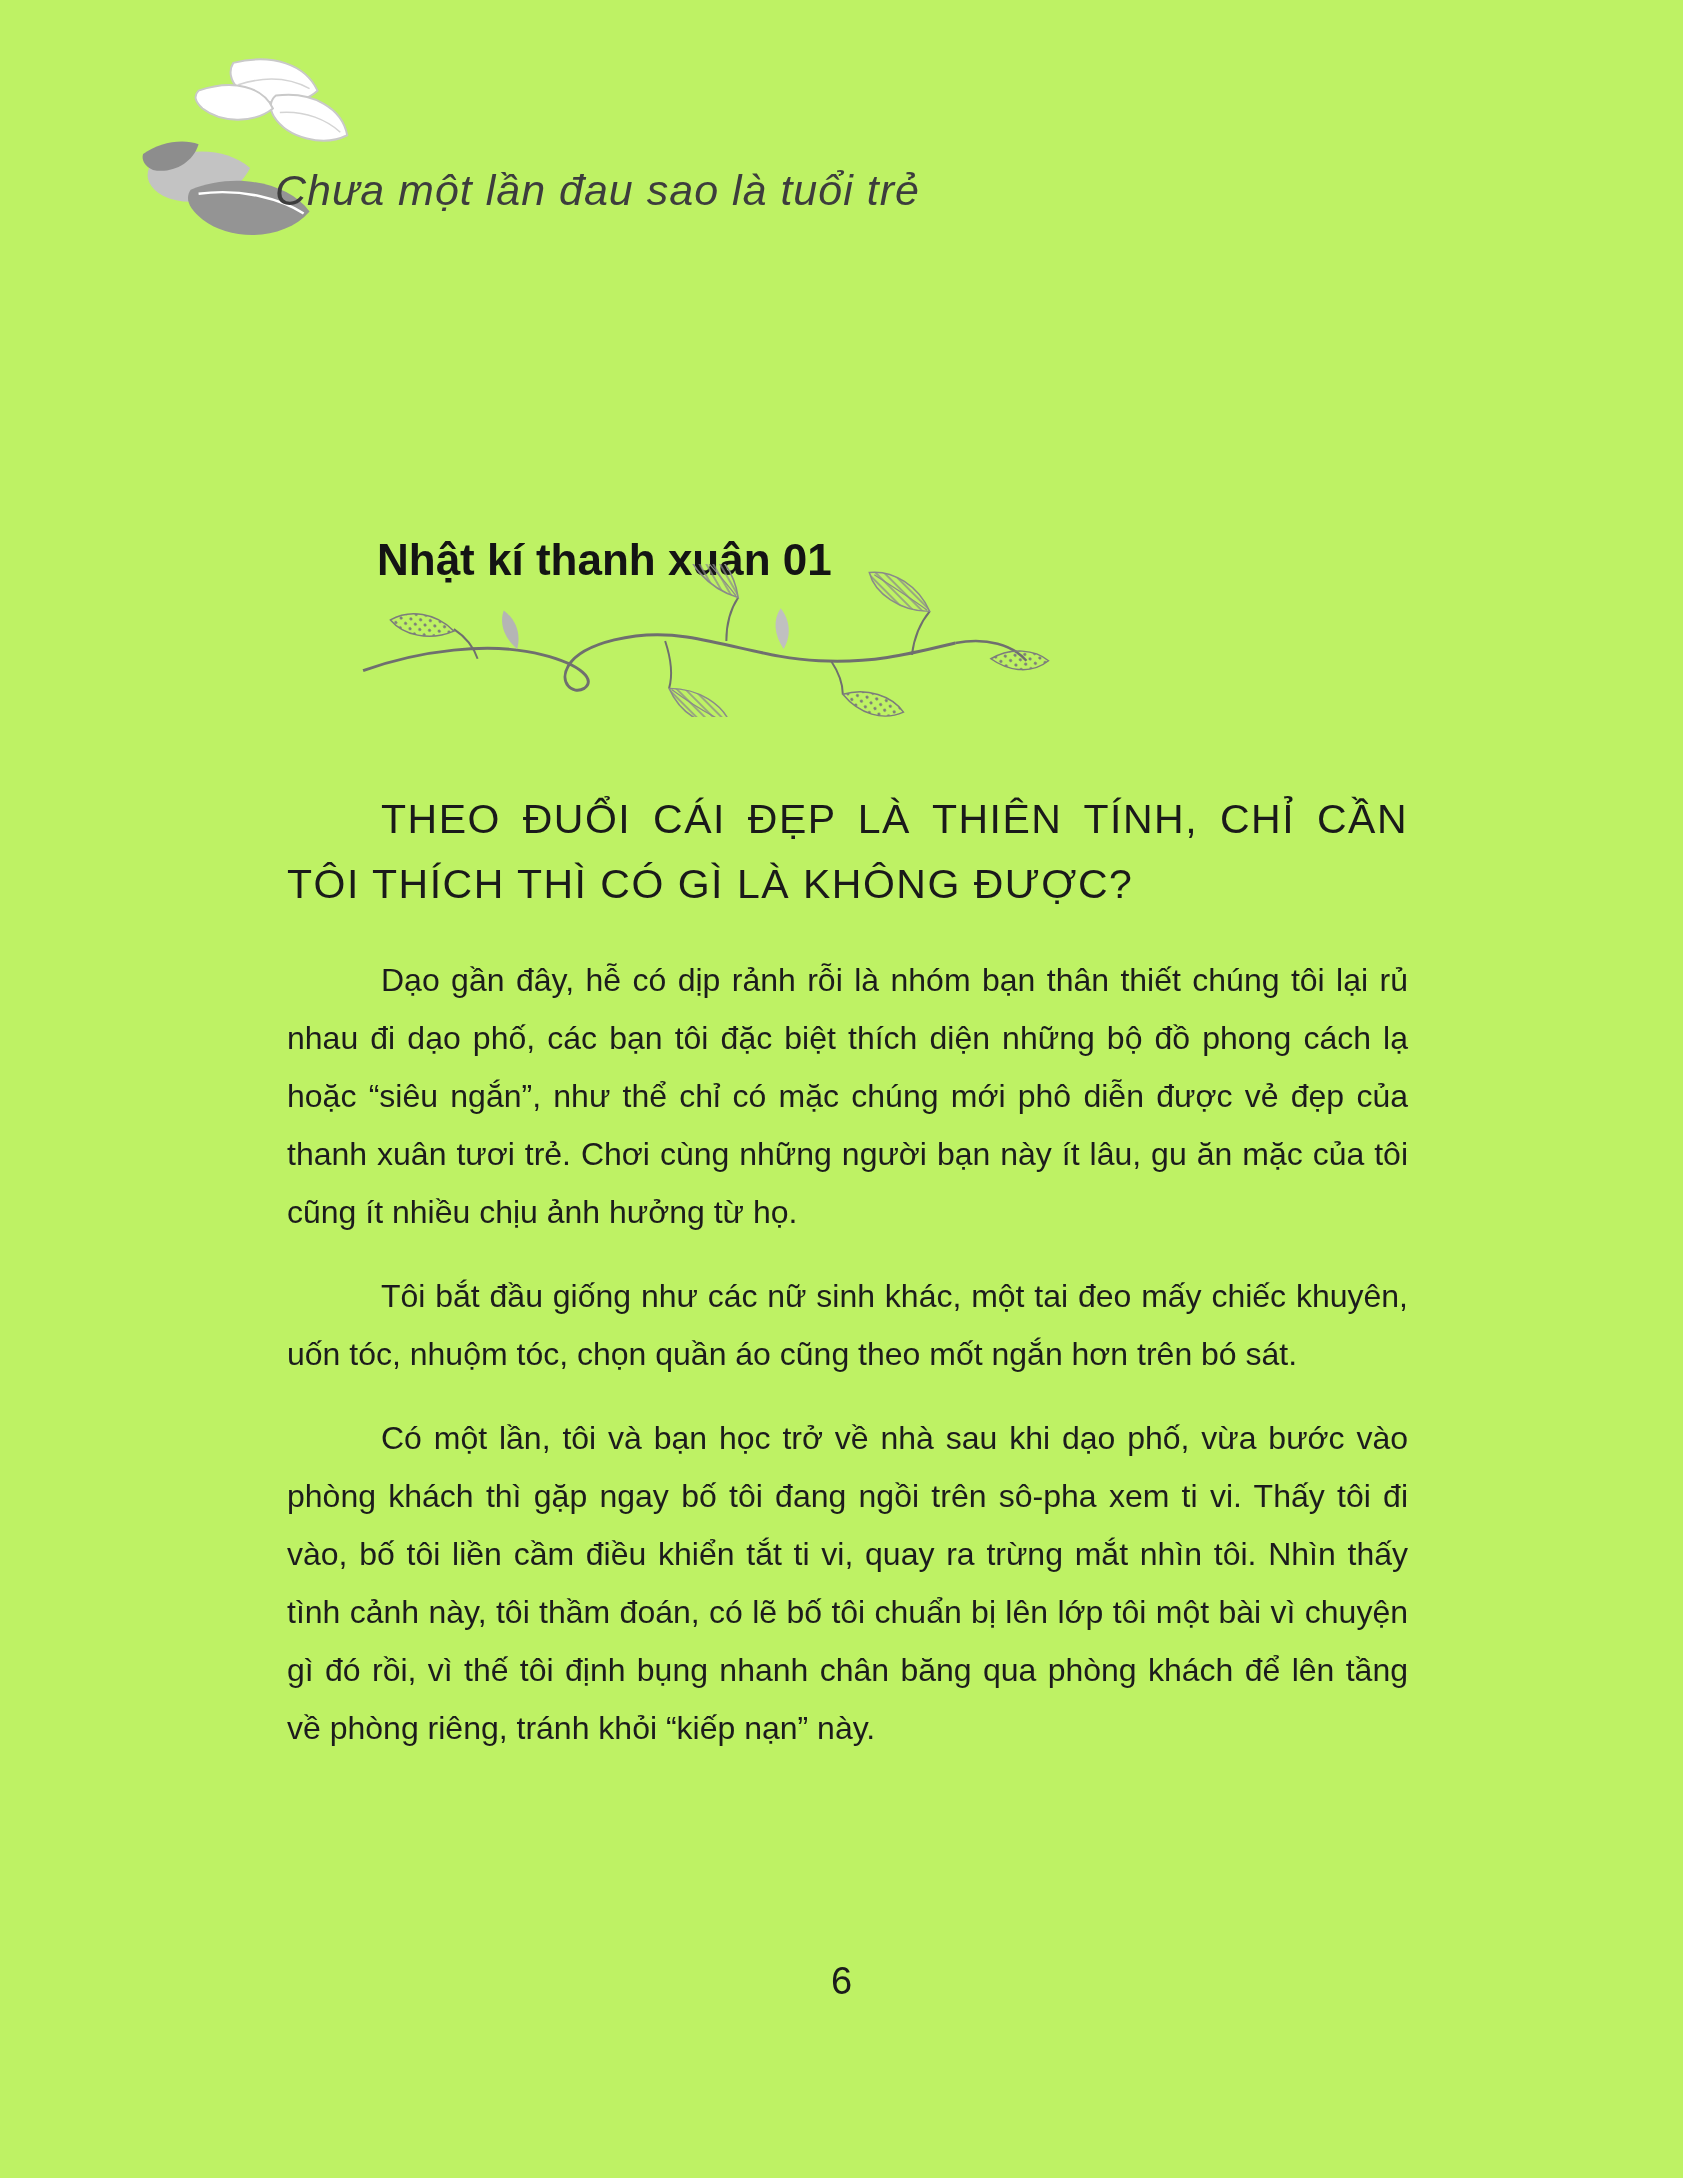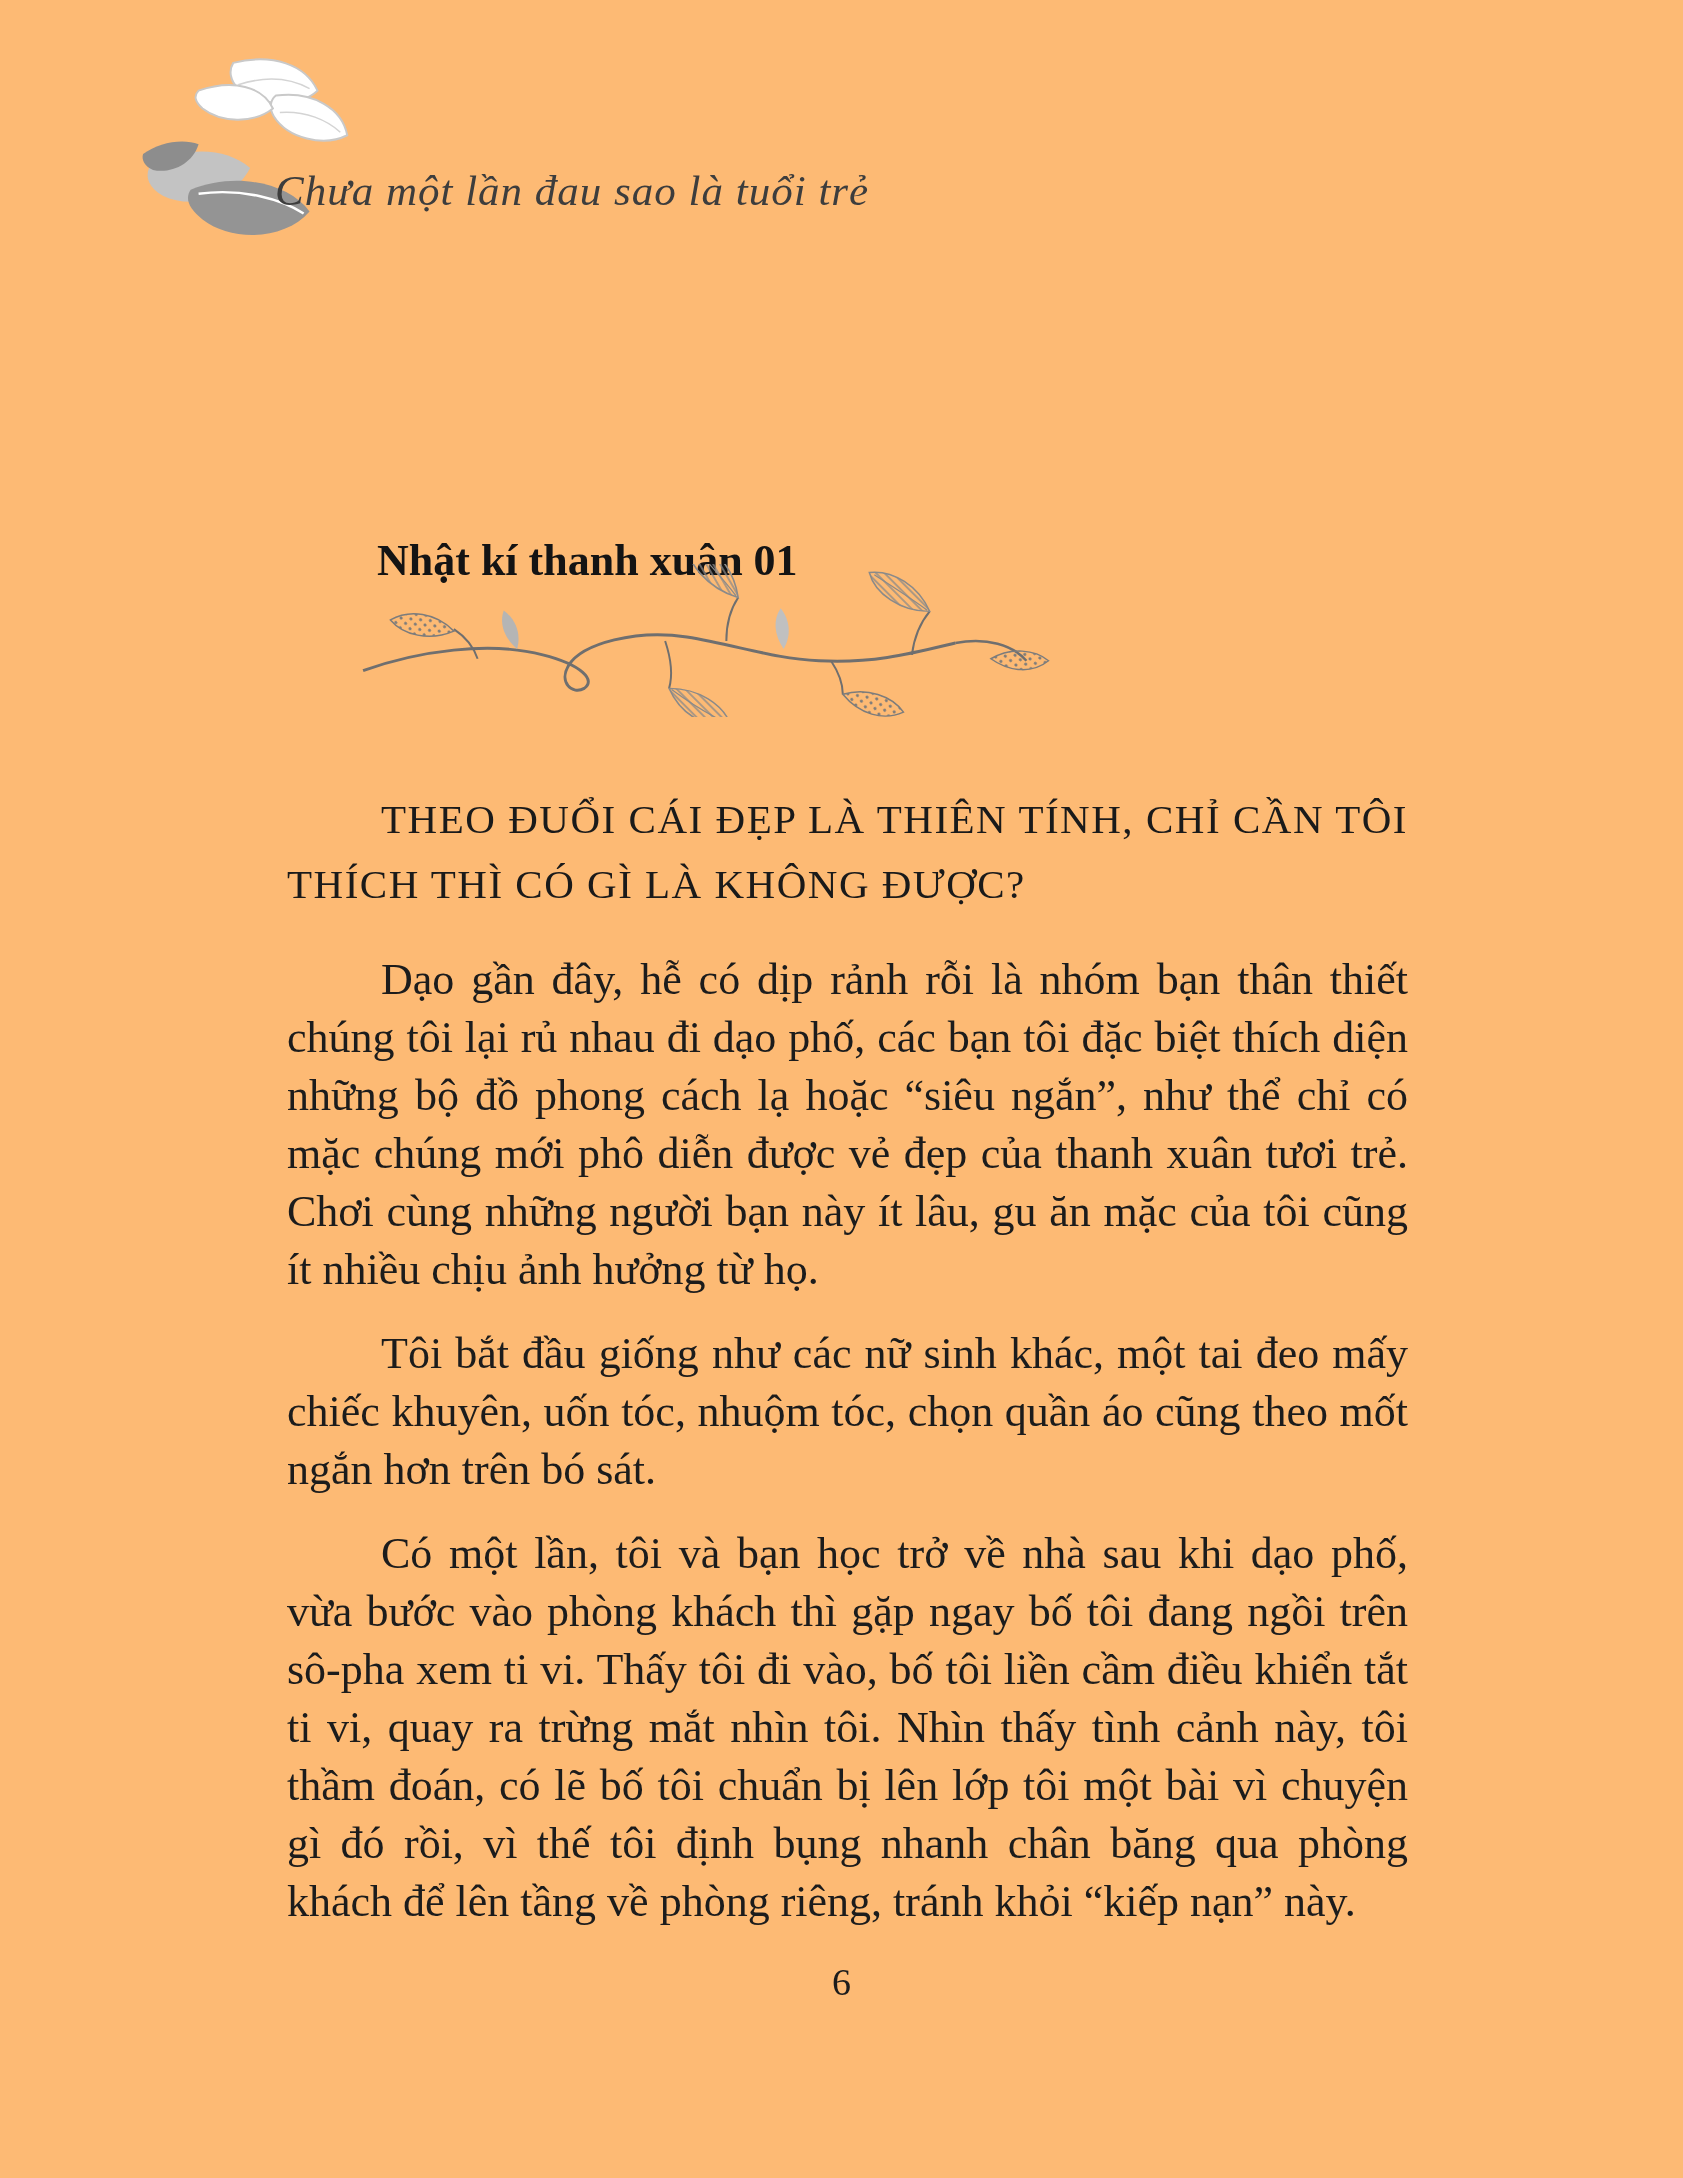--- a/index.html
+++ b/index.html
@@ -4,23 +4,23 @@
 <style>
   html, body {
     margin: 0;
     padding: 0;
     background: #ffffff;
   }
   .page {
     position: relative;
     width: 1683px;
     height: 2178px;
-    background: #fdba74;
+    background: #bef264;
     overflow: hidden;
-    font-family: Liberation Serif, serif;
+    font-family: Liberation Sans, sans-serif;
     color: #1c1c1c;
   }
   .leaf-cluster {
     position: absolute;
     left: 139px;
     top: 51px;
     width: 248px;
     height: 223px;
   }
   .running-header {
@@ -61,21 +61,21 @@
     font-size: 41px;
     font-weight: normal;
     line-height: 65px;
     letter-spacing: 1.5px;
     text-indent: 94px;
     text-align: justify;
     color: #1a1a1a;
   }
   .body-paragraph {
     margin: 0 0 26px 0;
-    font-size: 44px;
+    font-size: 32px;
     line-height: 58px;
     text-indent: 94px;
     text-align: justify;
     color: #1c1c1c;
   }
   .page-number {
     position: absolute;
     left: 0;
     top: 1960px;
     width: 1683px;

